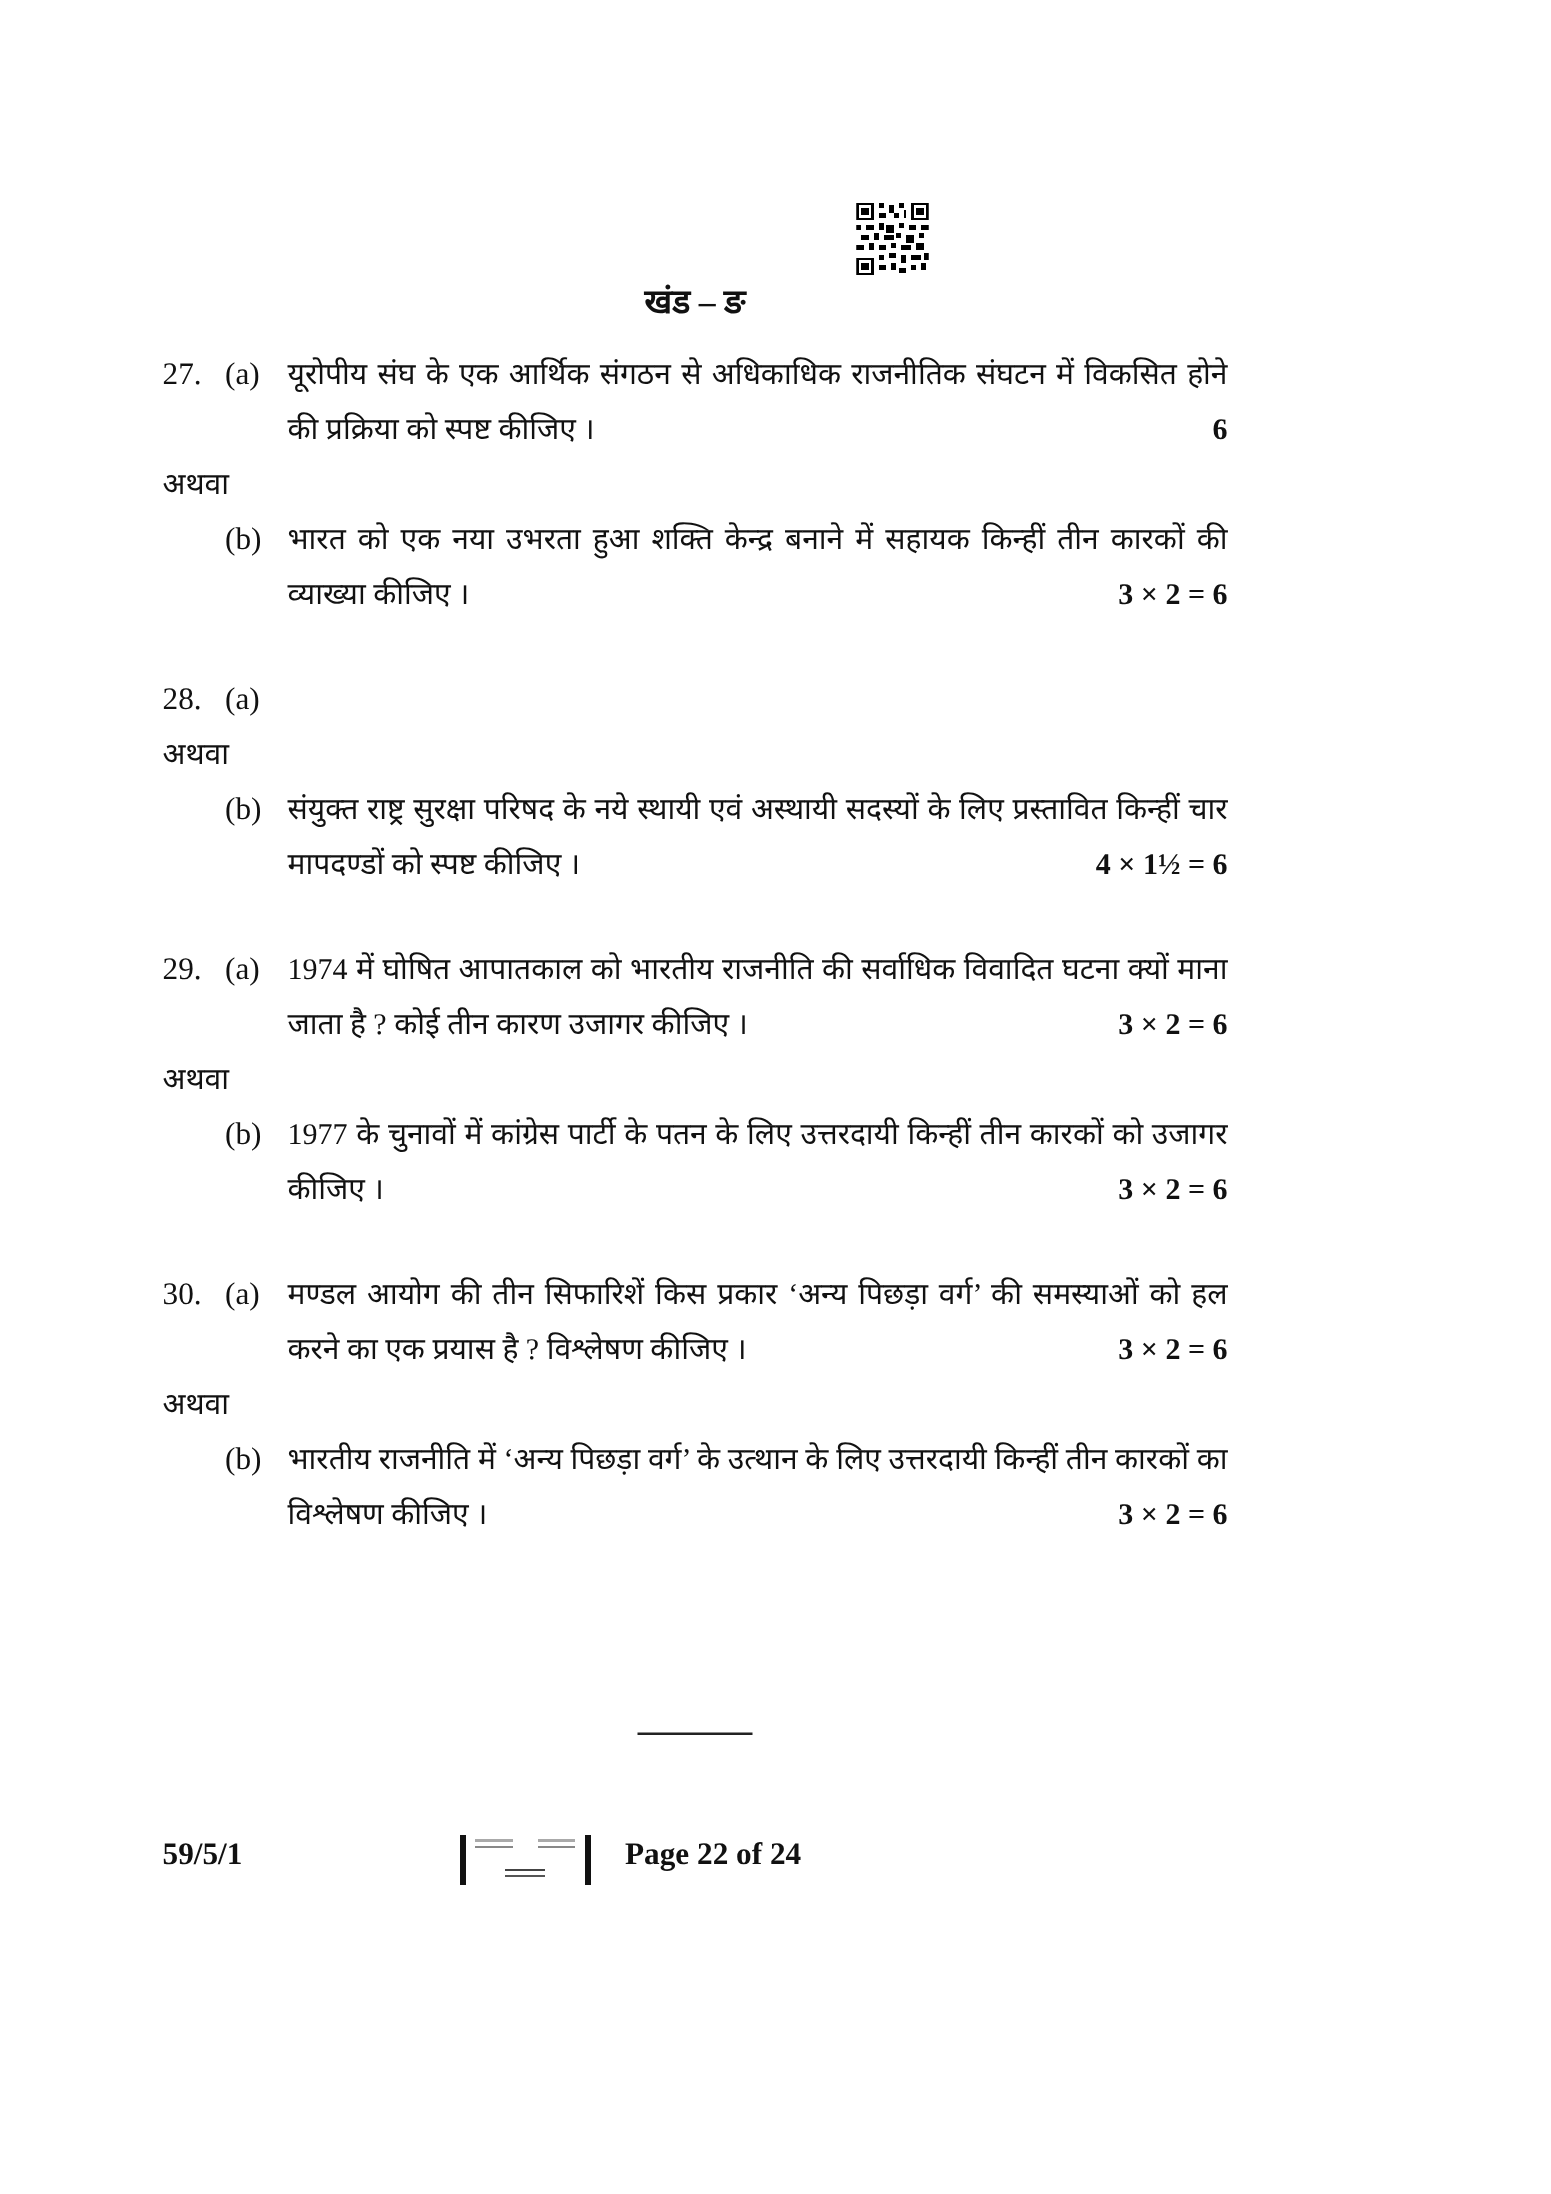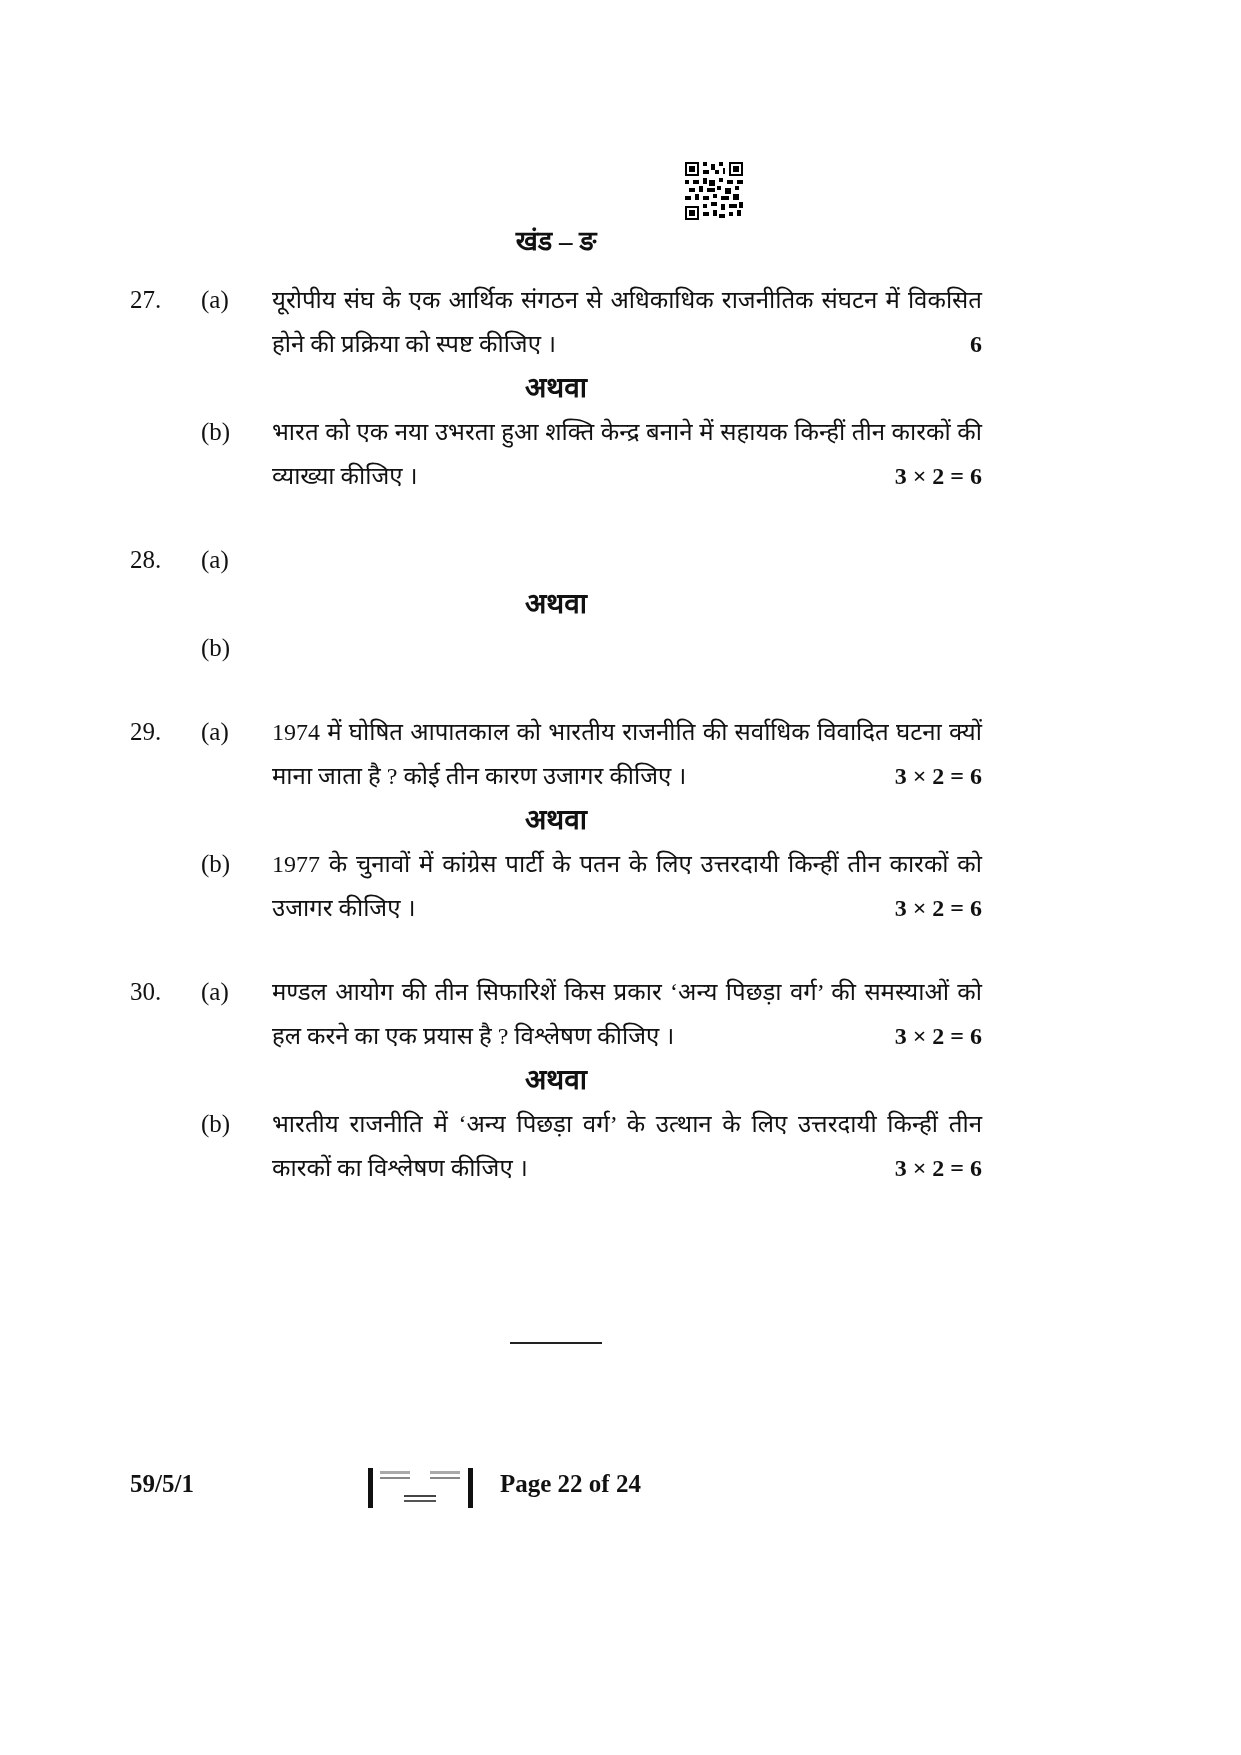--- a/index.html
+++ b/index.html
@@ -32,21 +32,20 @@
     font-size: 27px;
     line-height: 34px;
     margin: 0 0 20px 0;
   }
   .question { margin-top: 40px; }
   .question:first-of-type { margin-top: 0; }
   .part {
     display: grid;
     grid-template-columns: 50px 50px 1fr;
     align-items: start;
-    gap: 21px;
   }
   .qnum, .plabel {
     font-size: 25px;
     line-height: 44px;
   }
   .ptext-wrap { position: relative; }
   .ptext {
     margin: 0;
     font-size: 24px;
     line-height: 44px;
@@ -55,23 +54,23 @@
   .marks {
     position: absolute;
     right: 0;
     bottom: 0;
     font-size: 24px;
     line-height: 44px;
     font-weight: bold;
     white-space: nowrap;
   }
   .or-row {
-    text-align: center;
-    font-weight: bold;
-    font-size: 28px;
+    text-align: left;
+    font-weight: normal;
+    font-size: 24px;
     line-height: 44px;
   }
   .end-rule {
     width: 92px;
     height: 0;
     border-top: 2px solid #222;
     margin: 152px auto 0 auto;
   }
   .footer {
     position: absolute;
@@ -184,20 +183,24 @@
 
     <section class="question">
       <div class="part">
         <div class="qnum">28.</div>
         <div class="plabel">(a)</div>
       </div>
       <div class="or-row">अथवा</div>
       <div class="part">
         <div class="qnum"></div>
         <div class="plabel">(b)</div>
+        <div class="ptext-wrap">
+          <p class="ptext">संयुक्त राष्ट्र सुरक्षा परिषद के नये स्थायी एवं अस्थायी सदस्यों के लिए प्रस्तावित किन्हीं चार मापदण्डों को स्पष्ट कीजिए ।</p>
+          <span class="marks">4 × 1½ = 6</span>
+        </div>
       </div>
     </section>
 
     <section class="question">
       <div class="part">
         <div class="qnum">29.</div>
         <div class="plabel">(a)</div>
         <div class="ptext-wrap">
           <p class="ptext">1974 में घोषित आपातकाल को भारतीय राजनीति की सर्वाधिक विवादित घटना क्यों माना जाता है ? कोई तीन कारण उजागर कीजिए ।</p>
           <span class="marks">3 × 2 = 6</span>

